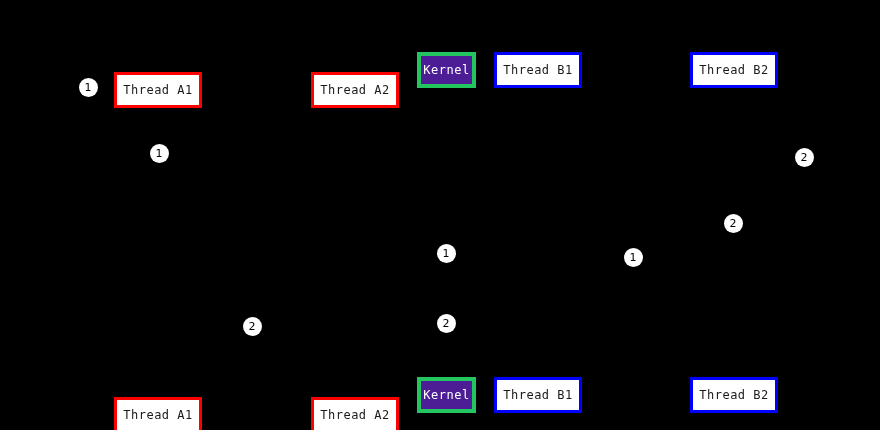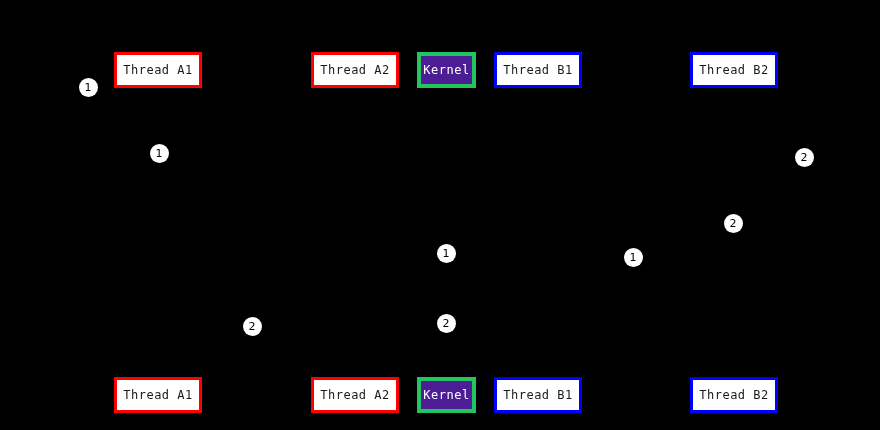--- a/index.html
+++ b/index.html
@@ -28,20 +28,21 @@
     white-space: nowrap;
     font-family: "DejaVu Sans Mono", "Liberation Mono", monospace;
     font-size: 12px;
     letter-spacing: 0.5px;
     line-height: 1;
   }
   .participant.style-red {
     background: #ffffff;
     border: 3px solid #ff0000;
     color: #1a1a1a;
+    margin-top: 20px;
   }
   .participant.style-blue {
     background: #ffffff;
     border: 3px solid #0000ff;
     color: #1a1a1a;
     text-align: right;
   }
   .participant.style-bluefill {
     background: #4c1d95;
     border: 4px solid #22c55e;

